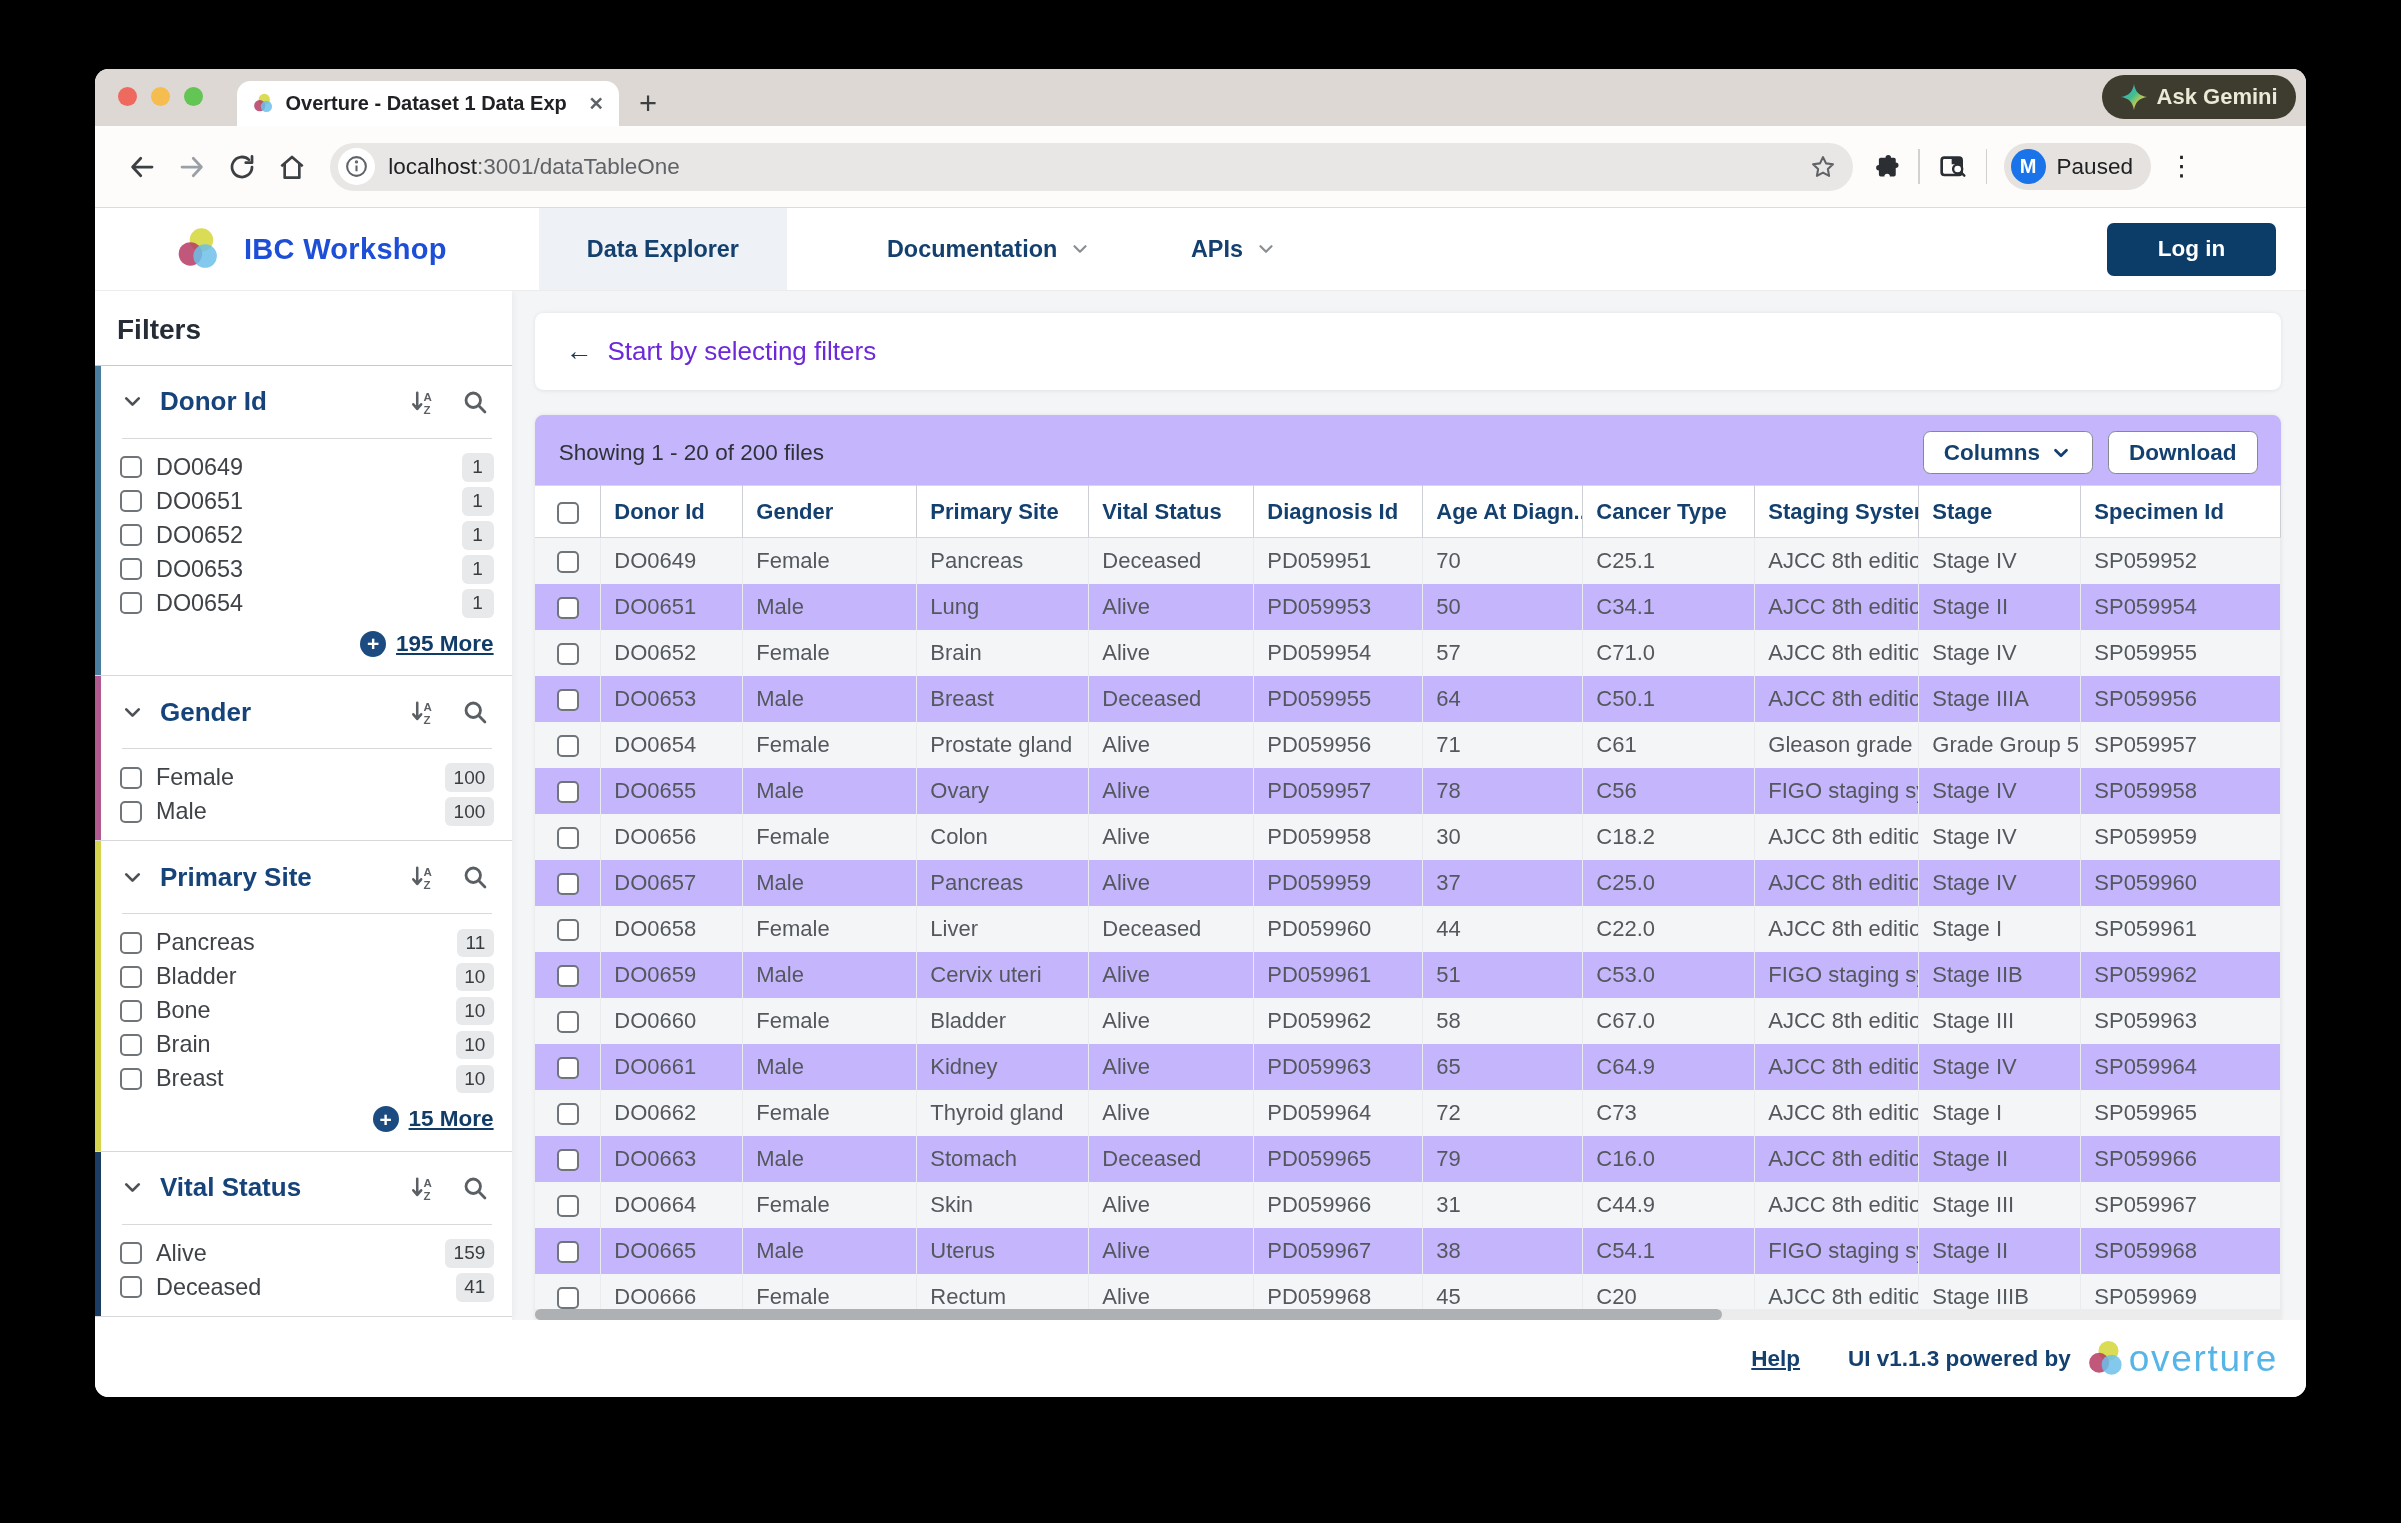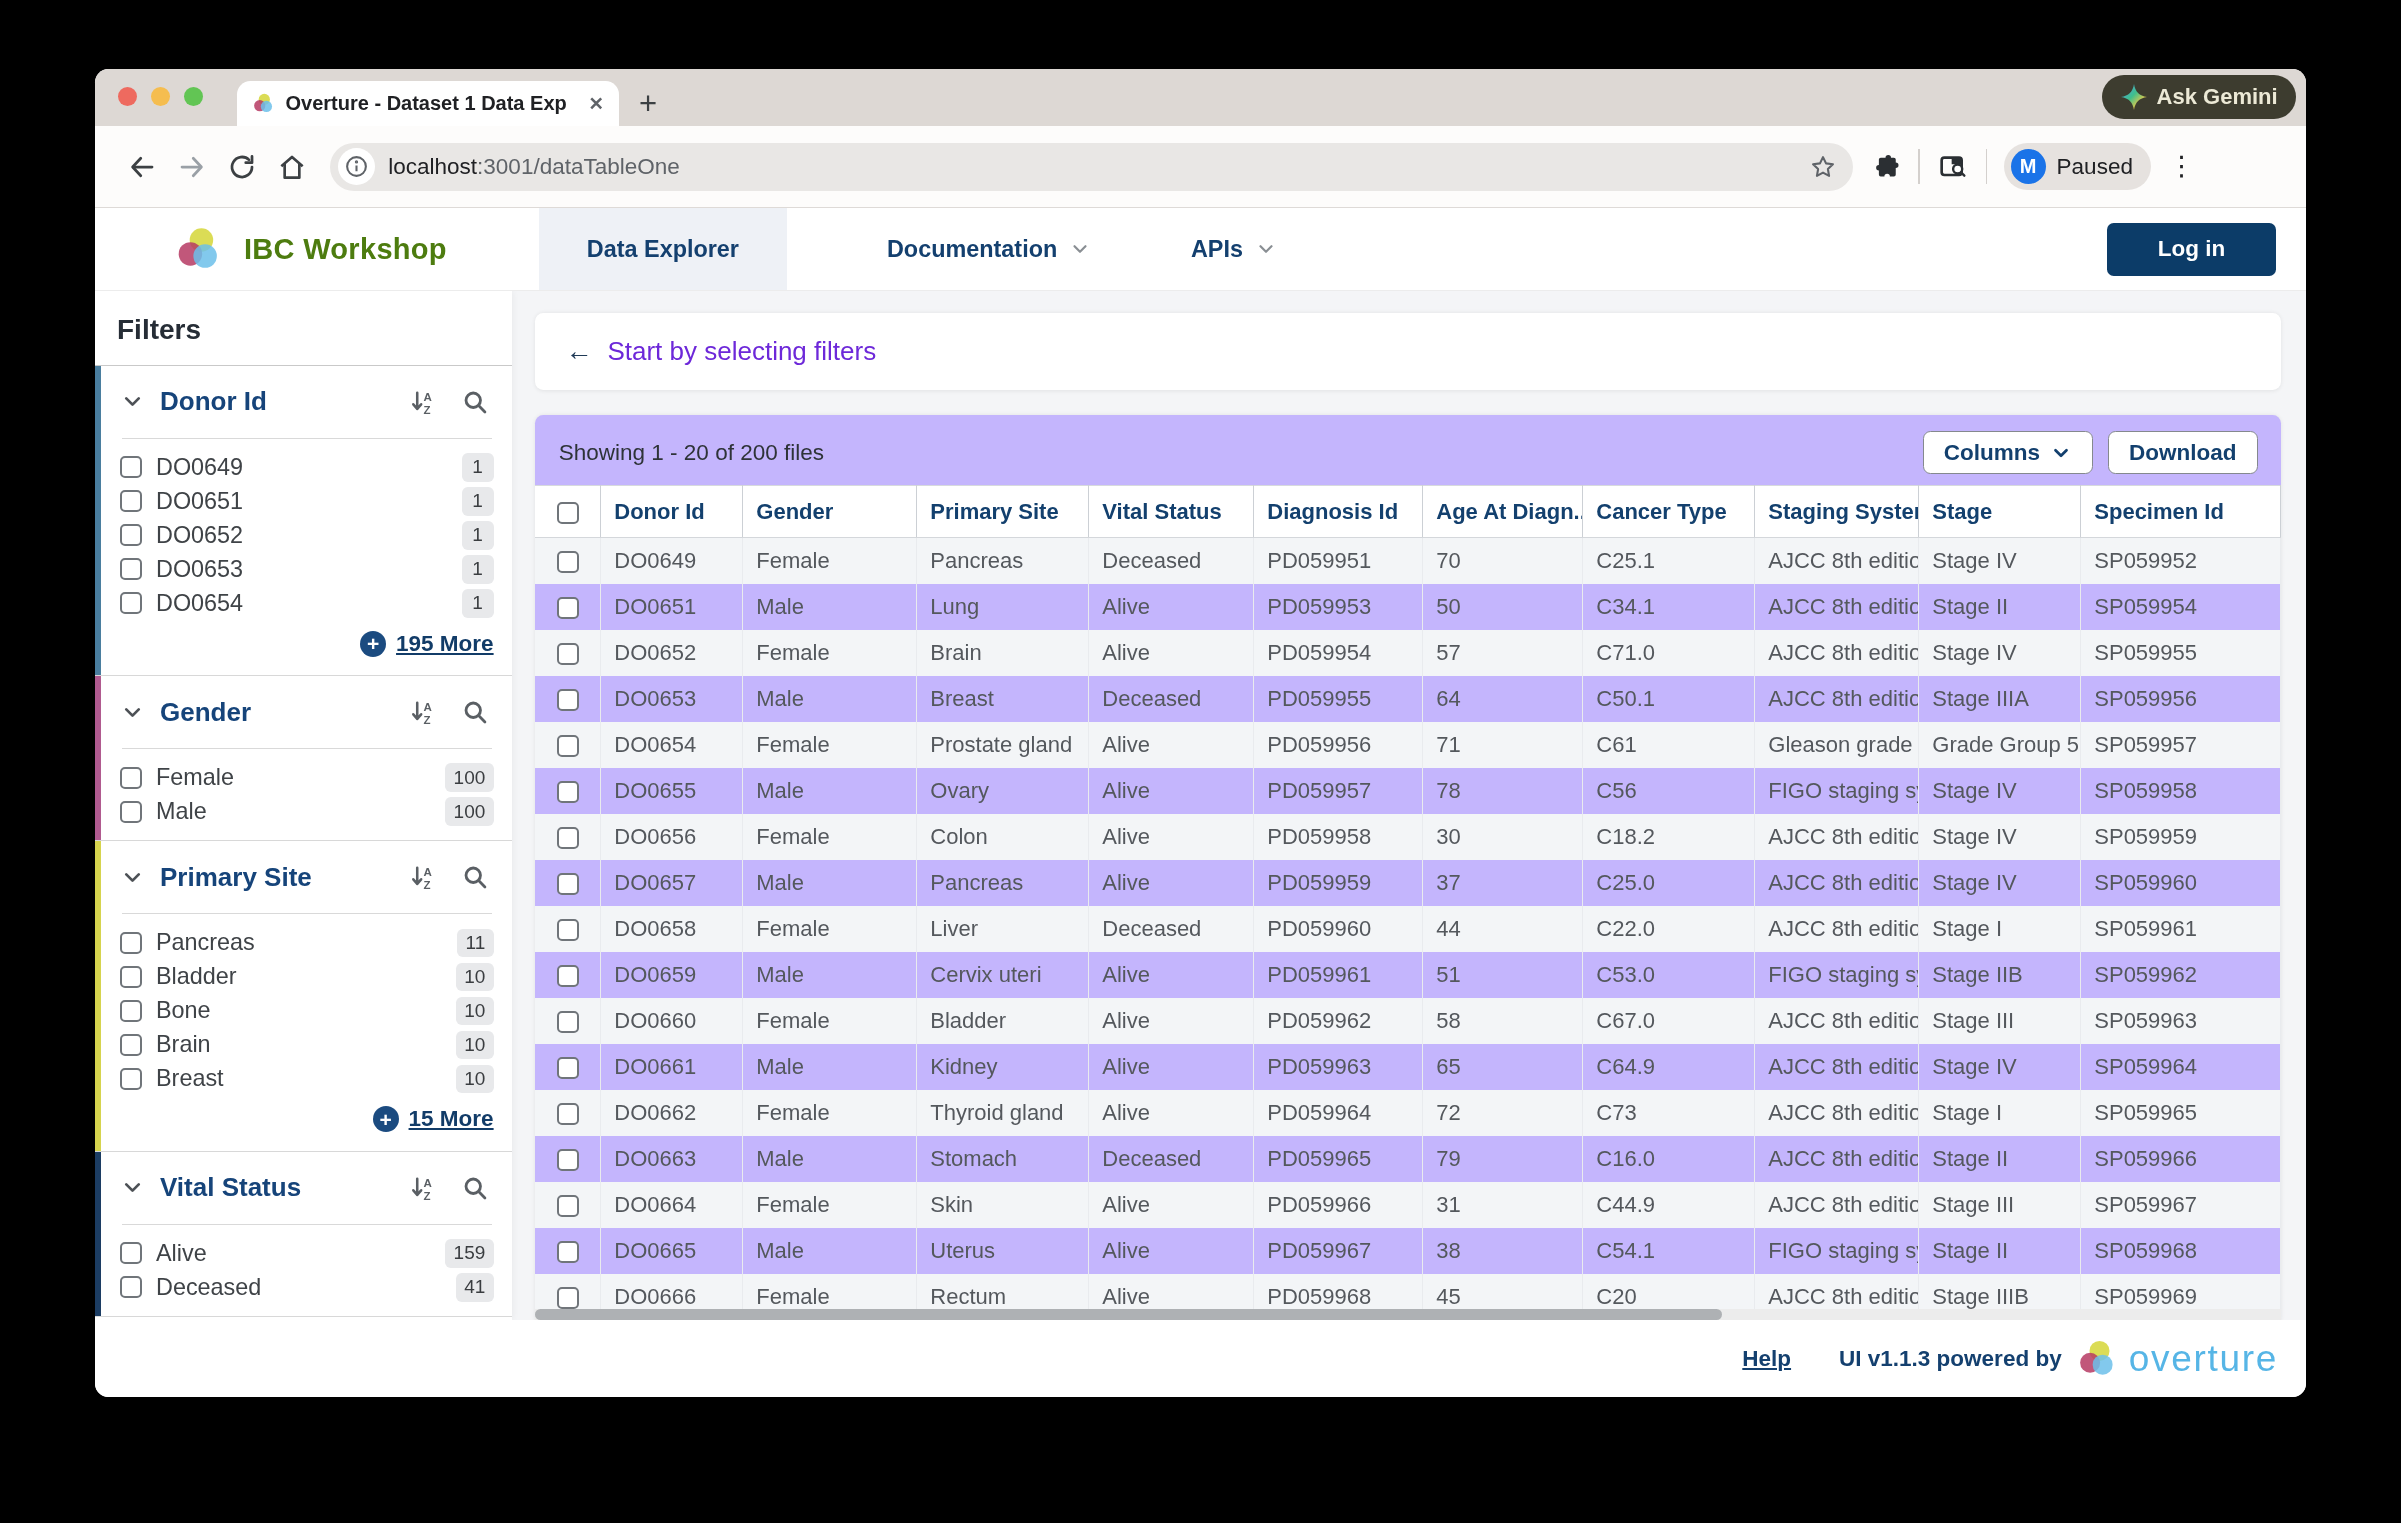--- a/index.html
+++ b/index.html
@@ -33,21 +33,21 @@
   .tb-right{display:flex;align-items:center;margin-left:18.4px;gap:16.7px;}
   .vdiv{width:1.7px;height:35px;background:#d4d0cd;}
   .profile{height:47px;border-radius:23.4px;background:#e6e2df;display:flex;align-items:center;gap:11px;padding:0 18.4px 0 6.7px;}
   .avatar{width:35px;height:35px;border-radius:50%;background:#1a73e8;color:#fff;font-size:20px;font-weight:600;
           display:flex;align-items:center;justify-content:center;}
   .profile span.plabel{font-size:22.5px;color:#202124;}
   .kebab{font-size:27px;color:#202124;letter-spacing:0;line-height:0.6;}
   
   .appnav{height:83px;background:#fff;display:flex;align-items:center;flex:none;border-bottom:0.8px solid #ececec;}
   .brand-logo{margin-left:80px;flex:none;}
-  .brand{margin-left:22px;font-size:29px;font-weight:700;color:#4d7c0f;letter-spacing:0.3px;}
+  .brand{margin-left:22px;font-size:29px;font-weight:700;color:#1d4ed8;letter-spacing:0.3px;}
   .nav-tab{height:100%;display:flex;align-items:center;padding:0 48px;font-size:23.4px;font-weight:700;color:#14406f;margin-left:92px;}
   .nav-tab.active{background:#eef1f6;}
   .nav-item{display:flex;align-items:center;gap:11.7px;font-size:23.4px;font-weight:700;color:#14406f;margin-left:100px;}
   .nav-item .chev svg{width:22px;height:22px;}
   .login{margin-left:auto;margin-right:30px;width:169px;height:53px;background:#0c3c68;color:#fff;
          font-size:22.5px;font-weight:600;border-radius:6.7px;display:flex;align-items:center;justify-content:center;}
   
   .content{flex:1;display:flex;overflow:hidden;background:#f4f5f7;}
   .sidebar{width:417px;background:#fff;flex:none;overflow:hidden;box-shadow:1.7px 0 6.7px rgba(0,0,0,.05);z-index:2;}
   .filters-title{font-size:28px;font-weight:600;color:#262d36;padding:23.4px 0 18.4px 22px;border-bottom:1.7px solid #c9c9c9;}
@@ -91,21 +91,21 @@
   tbody tr:nth-child(odd){background:#f3f5f7;}
   .cb-cell{text-align:center;padding:0!important;}
   .cb-cell .cb{display:inline-block;vertical-align:middle;}
   .hscroll{position:absolute;left:0;right:0;bottom:0;height:11px;background:#ececec;}
   .hscroll .thumb{position:absolute;left:0;top:0;height:11px;width:68%;background:#aeb1b4;border-radius:5.8px;}
   
   .footer{height:77px;background:#fff;flex:none;display:flex;align-items:center;justify-content:flex-end;
           padding-right:28px;gap:0;z-index:3;}
   .help-link{font-size:22.5px;color:#14406f;text-decoration:underline;font-weight:600;}
   .version{font-size:22.5px;color:#14406f;font-weight:600;margin-left:48px;}
-  .footer .brand-mark{display:flex;align-items:center;gap:12px;margin-left:15px;}
+  .footer .brand-mark{display:flex;align-items:center;gap:3px;margin-left:15px;}
   .wordmark{font-size:37px;color:#56b5e6;letter-spacing:1.7px;font-weight:400;}
   svg{display:block;}
 </style>
 </head>
 <body>
 
 <div class="stage">
   <div class="window">
 
     <div class="tabstrip">

